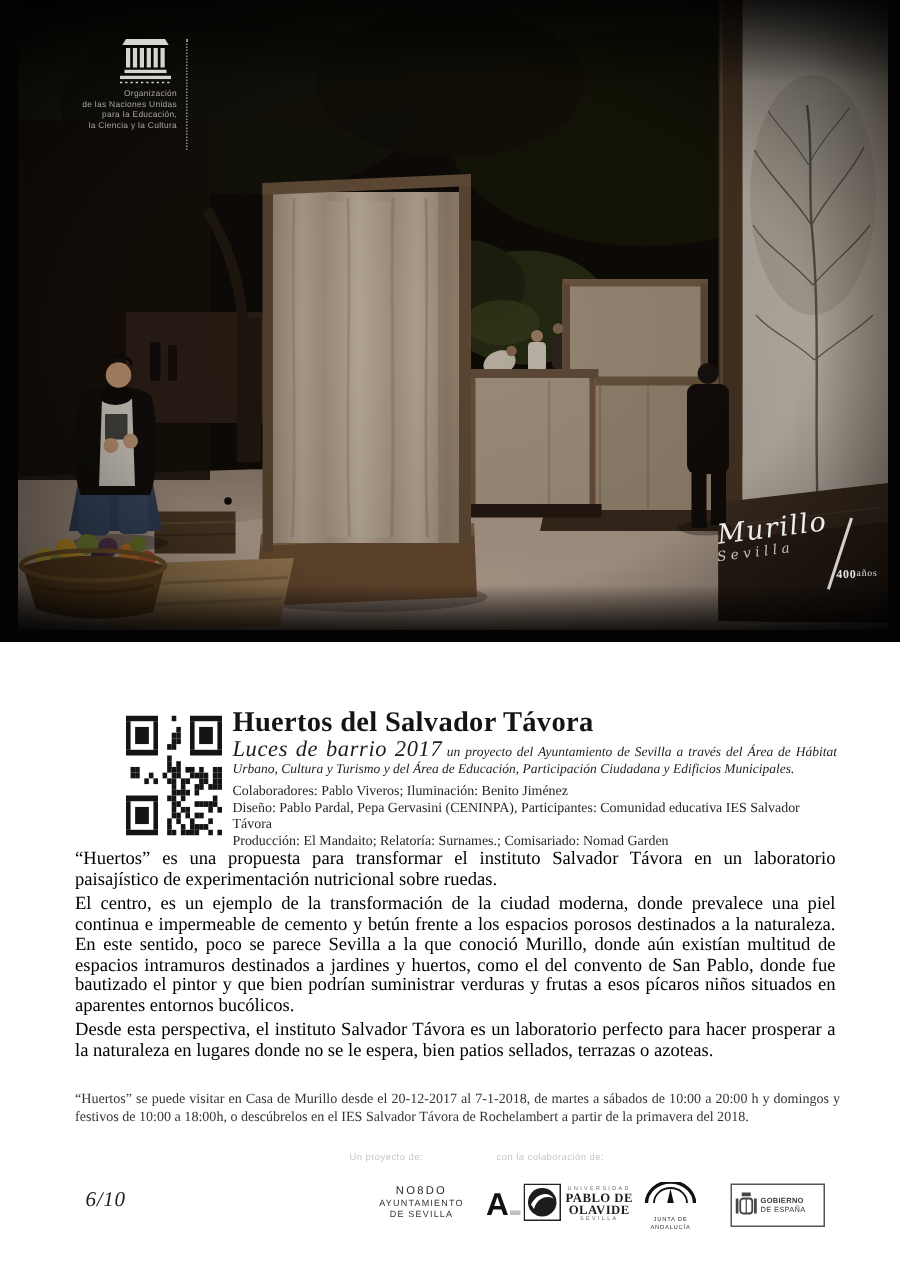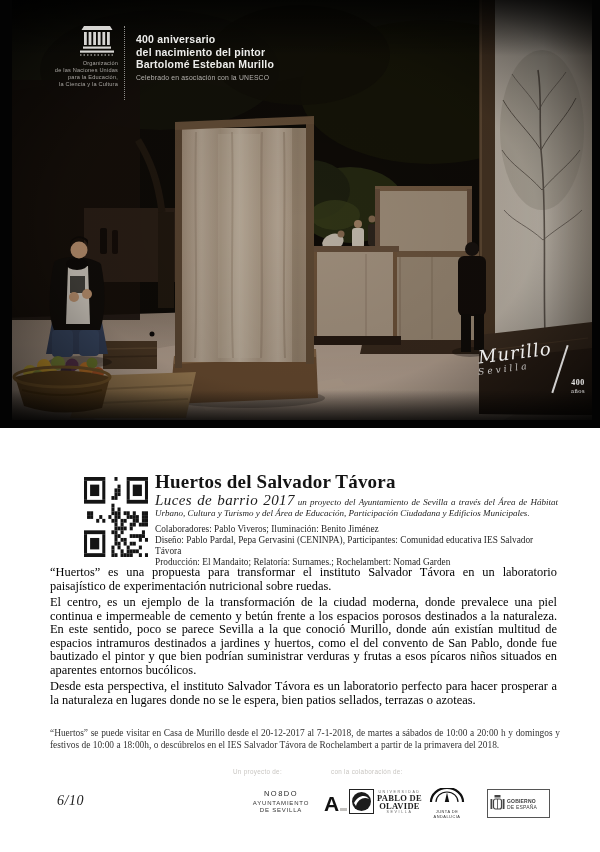--- a/index.html
+++ b/index.html
@@ -22,21 +22,21 @@
   .u-sub{font-size:6.8px;margin-top:3px;color:#b6b3af;letter-spacing:.2px;}
 
   
   .signature{position:absolute;right:12px;bottom:18px;width:126px;height:68px;color:#fff;}
   .sig-name{position:absolute;right:36px;top:0;font-family:"DejaVu Serif",serif;font-style:italic;
             font-size:18px;letter-spacing:1px;transform:rotate(-7deg);opacity:.92;}
   .sig-city{position:absolute;right:58px;top:22px;font-family:"DejaVu Serif",serif;font-style:italic;
             font-size:9px;letter-spacing:3px;transform:rotate(-7deg);opacity:.72;}
   .sig-slash{position:absolute;right:28px;top:2px;width:1.5px;height:50px;background:rgba(255,255,255,.8);
              transform:rotate(18deg);}
-  .sig-years{position:absolute;right:3px;top:36px;display:flex;flex-direction:column;align-items:center;
+  .sig-years{position:absolute;right:3px;top:36px;display:flex;flex-direction:row;align-items:center;
              font-family:"Liberation Serif",serif;opacity:.88;}
   .sig-years .num{font-size:8px;font-weight:bold;letter-spacing:.5px;}
   .sig-years .word{font-size:6.5px;letter-spacing:.5px;}
 
   
   .qr{position:absolute;left:84px;top:477px;width:64px;height:80px;}
   .qr svg{width:100%;height:100%;fill:#141414;}
 
   .title-block{position:absolute;left:155px;top:471px;width:403px;}
   .title{font-size:19px;font-weight:bold;letter-spacing:.2px;color:#141414;margin:0;}
@@ -279,26 +279,20 @@
           <line x1="2" y1="29" x2="36" y2="29" stroke="#e8e7e4" stroke-width="1" stroke-dasharray="1.5,2"></line>
         </svg>
         <div class="u-org">
           <div>Organización</div>
           <div>de las Naciones Unidas</div>
           <div>para la Educación,</div>
           <div>la Ciencia y la Cultura</div>
         </div>
       </div>
       <div class="u-divider"></div>
-      <div class="u-titles">
-        <div class="u-line">400 aniversario</div>
-        <div class="u-line">del nacimiento del pintor</div>
-        <div class="u-line">Bartolomé Esteban Murillo</div>
-        <div class="u-sub">Celebrado en asociación con la UNESCO</div>
-      </div>
     </div>
 
     <div class="signature">
       <div class="sig-name">Murillo</div>
       <div class="sig-city">Sevilla</div>
       <div class="sig-slash"></div>
       <div class="sig-years">
         <span class="num">400</span>
         <span class="word">años</span>
       </div>
@@ -420,21 +414,21 @@
   </div>
 
   <div class="title-block">
     <h1 class="title">Huertos del Salvador Távora</h1>
     <div class="subtitle">
       <span class="lead">Luces de barrio 2017</span><span>un proyecto del Ayuntamiento de Sevilla a través del Área de Hábitat Urbano, Cultura y Turismo y del Área de Educación, Participación Ciudadana y Edificios Municipales.</span>
     </div>
     <div class="credits">
       <div>Colaboradores: Pablo Viveros; Iluminación: Benito Jiménez</div>
       <div>Diseño: Pablo Pardal, Pepa Gervasini (CENINPA), Participantes: Comunidad educativa IES Salvador Távora</div>
-      <div>Producción: El Mandaito;  Relatoría: Surnames.; Rochelambert: Nomad Garden</div>
+      <div>Producción: El Mandaito;  Relatoría: Surnames.; Comisariado: Nomad Garden</div>
     </div>
   </div>
 
   <div class="body-text">
     <p>“Huertos” es una propuesta para transformar el instituto Salvador Távora en un laboratorio paisajístico de experimentación nutricional sobre ruedas.</p>
     <p>El centro, es un ejemplo de la transformación de la ciudad moderna, donde prevalece una piel continua e impermeable de cemento y betún frente a los espacios porosos destinados a la naturaleza.  En este sentido, poco se parece Sevilla a la que conoció Murillo, donde aún existían multitud de espacios intramuros destinados a jardines y huertos, como el del convento de San Pablo, donde fue bautizado el pintor y que bien podrían suministrar verduras y frutas a esos pícaros niños situados en aparentes entornos bucólicos.</p>
     <p>Desde esta perspectiva, el instituto Salvador Távora es un laboratorio perfecto para hacer prosperar a la naturaleza en lugares donde no se le espera, bien patios sellados, terrazas o azoteas.</p>
   </div>
 
   <div class="footnote">“Huertos” se puede visitar en Casa de Murillo desde el 20-12-2017 al 7-1-2018, de martes a sábados de 10:00 a 20:00 h y domingos y festivos de 10:00 a 18:00h, o descúbrelos en el IES Salvador Távora de Rochelambert a partir de la primavera del 2018.</div>

